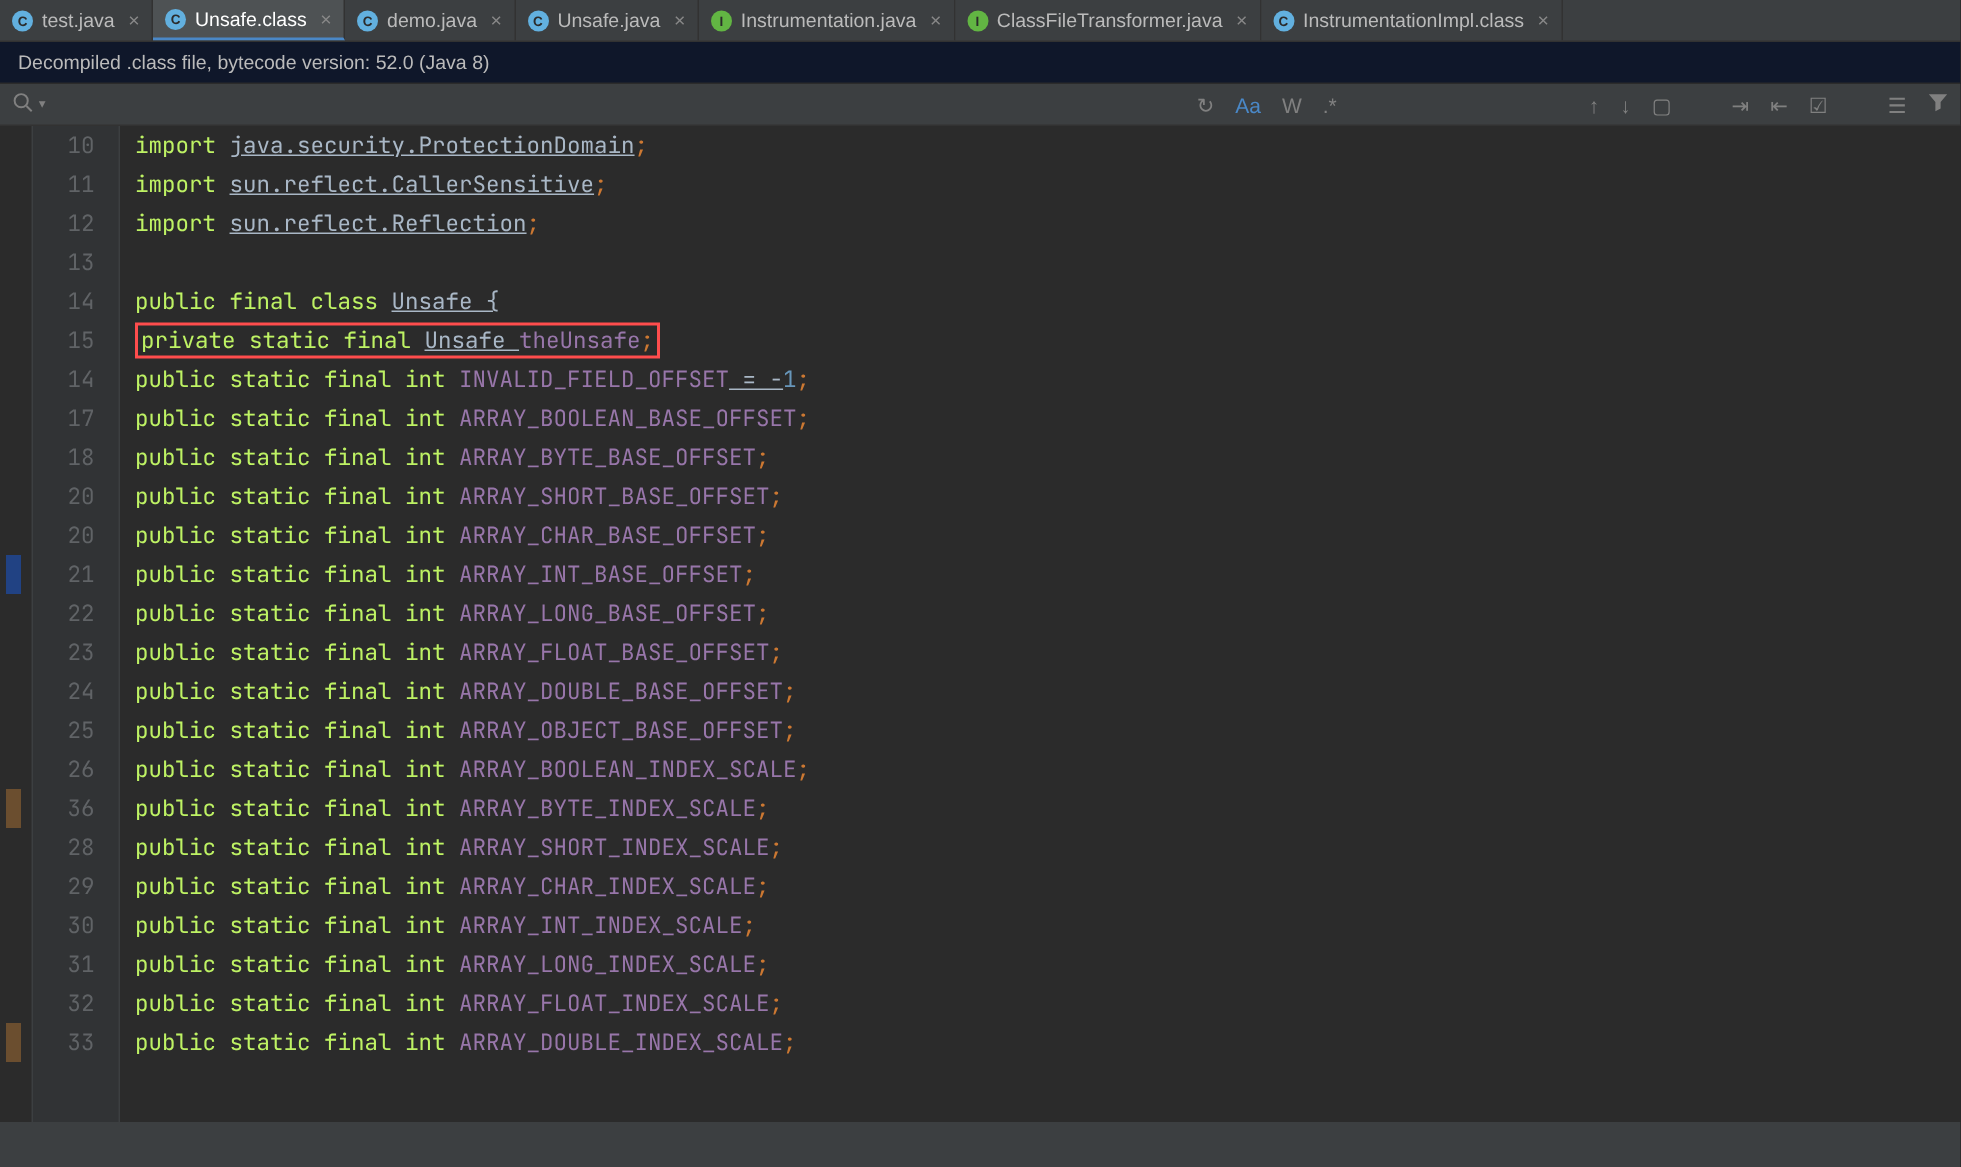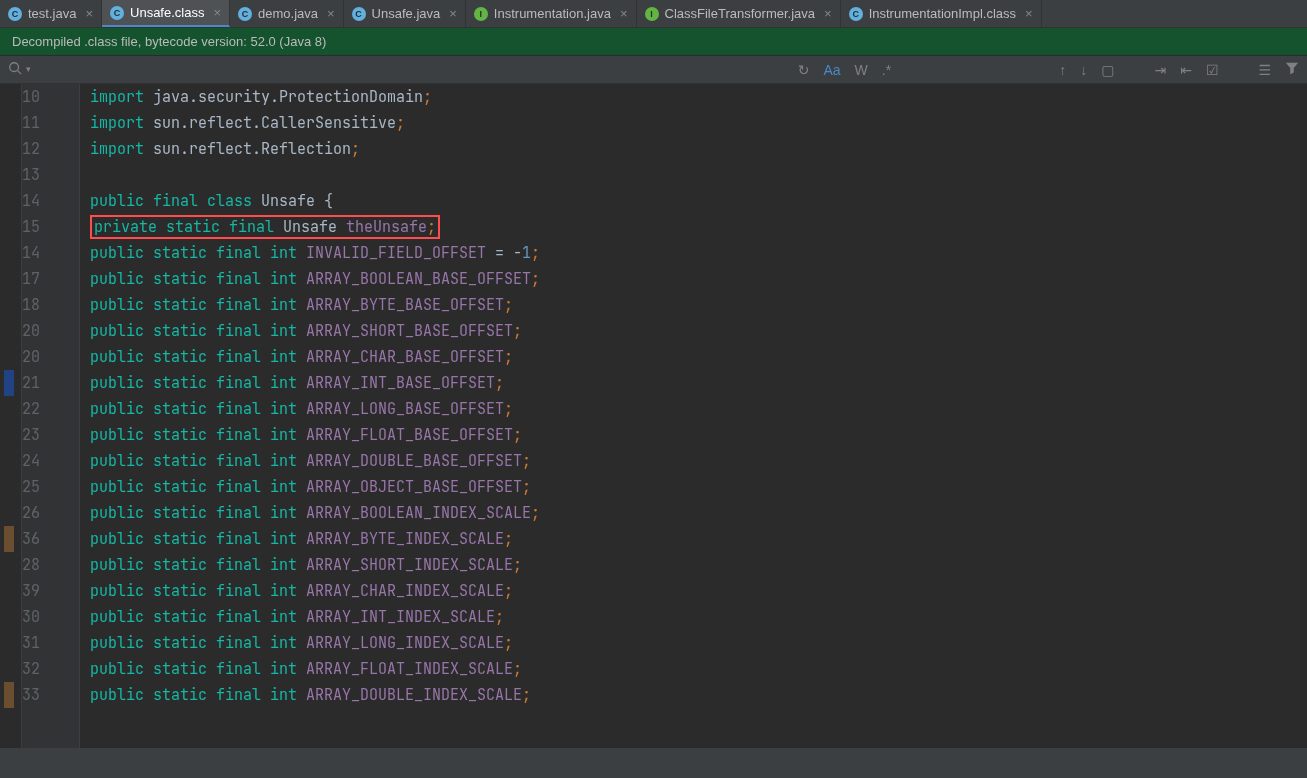--- a/index.html
+++ b/index.html
@@ -50,21 +50,21 @@
   color: #2b2b2b;
 }
 .tab-icon.blue { background: #62b0df; }
 .tab-icon.green { background: #62b543; }
 .tab-close {
   color: #888;
   font-size: 13px;
   margin-left: 3px;
 }
 .info-bar {
-  background: #14532d;
+  background: #0f172a;
   color: #bbbbbb;
   padding: 6px 12px;
   font-size: 13px;
   border-bottom: 1px solid #2b2b2b;
 }
 .toolbar {
   display: flex;
   justify-content: space-between;
   background: #3c3f41;
   height: 28px;
@@ -105,36 +105,37 @@
 .left-margin .marker {
   position: absolute;
   left: 4px;
   width: 10px;
   height: 26px;
 }
 .gutter {
   width: 58px;
   background: #313335;
   color: #606366;
+  text-align: right;
   padding-right: 16px;
   user-select: none;
   border-right: 1px solid #3c3f41;
   position: relative;
 }
 .gutter-line { height: 26px; }
 .code {
   flex: 1;
   padding-left: 10px;
   white-space: pre;
   color: #a9b7c6;
 }
 .code-line { height: 26px; display:flex; align-items:center;}
-.kw { color: #14b8a6; }
+.kw { color: #bef264; }
 .num { color: #6897bb; }
-.cls { color: #a9b7c6; }
+.cls { color: #a9b7c6; text-decoration: underline; }
 .const-name { color: #9876aa; }
 .punct { color: #cc7832; }
 .highlight-box {
   border: 2px solid #ff4d4d;
   padding: 0 2px;
   display: inline-block;
   height: 24px;
   line-height: 20px;
   text-align: center;
 }
@@ -238,21 +239,21 @@
       <div class="gutter-line">20</div>
       <div class="gutter-line">20</div>
       <div class="gutter-line">21</div>
       <div class="gutter-line">22</div>
       <div class="gutter-line">23</div>
       <div class="gutter-line">24</div>
       <div class="gutter-line">25</div>
       <div class="gutter-line">26</div>
       <div class="gutter-line">36</div>
       <div class="gutter-line">28</div>
-      <div class="gutter-line">39</div>
+      <div class="gutter-line">29</div>
       <div class="gutter-line">30</div>
       <div class="gutter-line">31</div>
       <div class="gutter-line">32</div>
       <div class="gutter-line">33</div>
     </div>
   <div class="code" id="code"><div class="code-line"><span class="kw">import </span><span class="cls">java.security.ProtectionDomain</span><span class="punct">;</span></div><div class="code-line"><span class="kw">import </span><span class="cls">sun.reflect.CallerSensitive</span><span class="punct">;</span></div><div class="code-line"><span class="kw">import </span><span class="cls">sun.reflect.Reflection</span><span class="punct">;</span></div><div class="code-line"></div><div class="code-line"><span class="kw">public final class </span><span class="cls">Unsafe {</span></div><div class="code-line">    <span class="highlight-box"><span class="kw">private static final </span><span class="cls">Unsafe </span><span class="const-name">theUnsafe</span><span class="punct">;</span></span></div><div class="code-line">    <span class="kw">public static final int </span><span class="const-name">INVALID_FIELD_OFFSET</span><span class="cls"> = -</span><span class="num">1</span><span class="punct">;</span></div><div class="code-line">    <span class="kw">public static final int </span><span class="const-name">ARRAY_BOOLEAN_BASE_OFFSET</span><span class="punct">;</span></div><div class="code-line">    <span class="kw">public static final int </span><span class="const-name">ARRAY_BYTE_BASE_OFFSET</span><span class="punct">;</span></div><div class="code-line">    <span class="kw">public static final int </span><span class="const-name">ARRAY_SHORT_BASE_OFFSET</span><span class="punct">;</span></div><div class="code-line">    <span class="kw">public static final int </span><span class="const-name">ARRAY_CHAR_BASE_OFFSET</span><span class="punct">;</span></div><div class="code-line">    <span class="kw">public static final int </span><span class="const-name">ARRAY_INT_BASE_OFFSET</span><span class="punct">;</span></div><div class="code-line">    <span class="kw">public static final int </span><span class="const-name">ARRAY_LONG_BASE_OFFSET</span><span class="punct">;</span></div><div class="code-line">    <span class="kw">public static final int </span><span class="const-name">ARRAY_FLOAT_BASE_OFFSET</span><span class="punct">;</span></div><div class="code-line">    <span class="kw">public static final int </span><span class="const-name">ARRAY_DOUBLE_BASE_OFFSET</span><span class="punct">;</span></div><div class="code-line">    <span class="kw">public static final int </span><span class="const-name">ARRAY_OBJECT_BASE_OFFSET</span><span class="punct">;</span></div><div class="code-line">    <span class="kw">public static final int </span><span class="const-name">ARRAY_BOOLEAN_INDEX_SCALE</span><span class="punct">;</span></div><div class="code-line">    <span class="kw">public static final int </span><span class="const-name">ARRAY_BYTE_INDEX_SCALE</span><span class="punct">;</span></div><div class="code-line">    <span class="kw">public static final int </span><span class="const-name">ARRAY_SHORT_INDEX_SCALE</span><span class="punct">;</span></div><div class="code-line">    <span class="kw">public static final int </span><span class="const-name">ARRAY_CHAR_INDEX_SCALE</span><span class="punct">;</span></div><div class="code-line">    <span class="kw">public static final int </span><span class="const-name">ARRAY_INT_INDEX_SCALE</span><span class="punct">;</span></div><div class="code-line">    <span class="kw">public static final int </span><span class="const-name">ARRAY_LONG_INDEX_SCALE</span><span class="punct">;</span></div><div class="code-line">    <span class="kw">public static final int </span><span class="const-name">ARRAY_FLOAT_INDEX_SCALE</span><span class="punct">;</span></div><div class="code-line">    <span class="kw">public static final int </span><span class="const-name">ARRAY_DOUBLE_INDEX_SCALE</span><span class="punct">;</span></div></div>
 </div>
 
 <div class="bottom-bar"></div>
 

